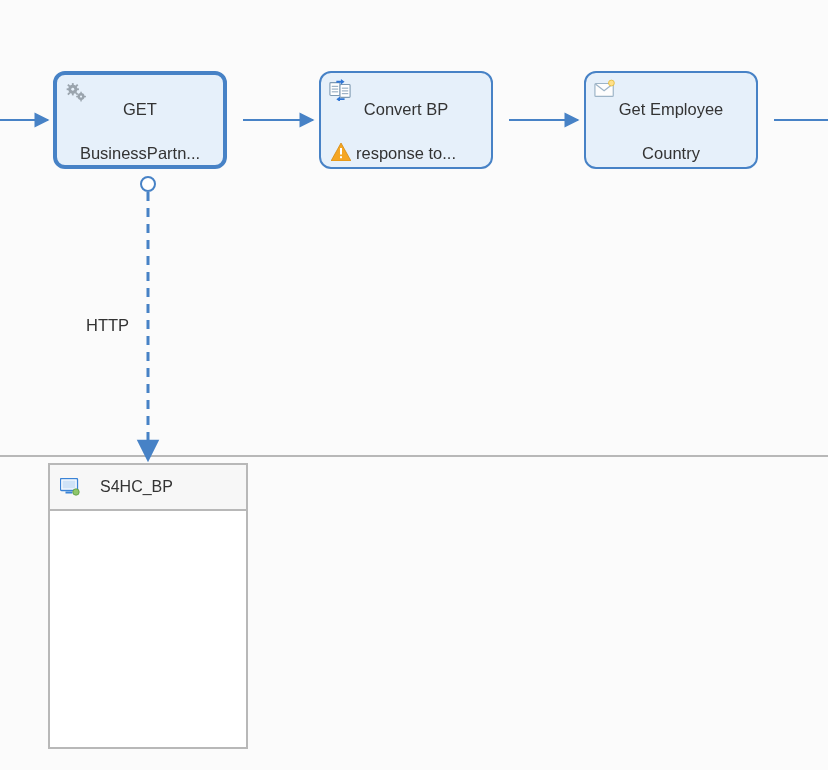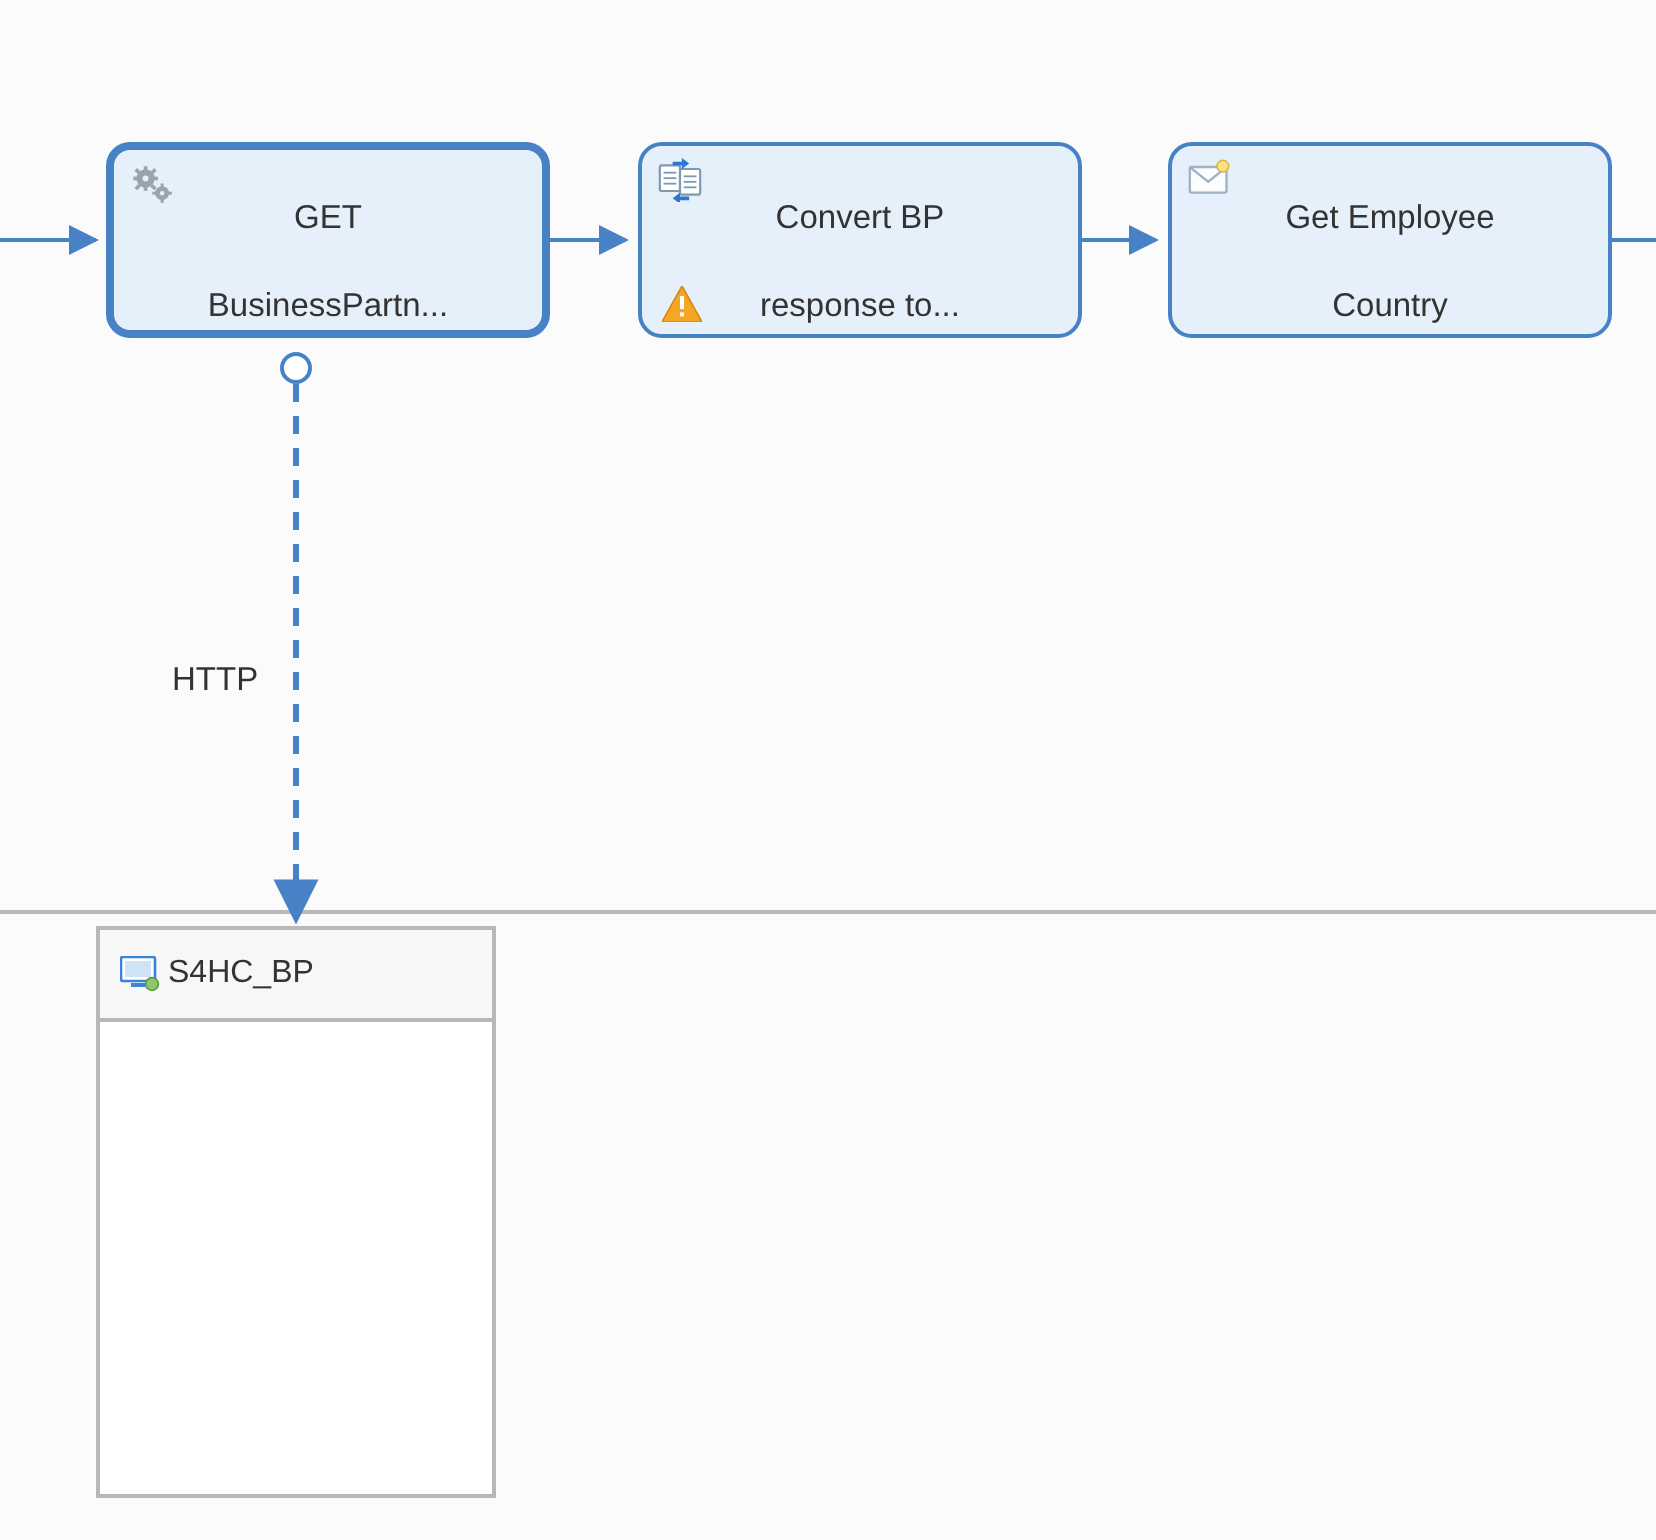--- a/index.html
+++ b/index.html
@@ -20,21 +20,21 @@
     .divider-line {
       position: absolute;
       left: 0;
       right: 0;
       top: 455px;
       height: 0;
       border-top: 2px solid #b8b8b8;
     }
     .flow-node {
       position: absolute;
-      width: 222px;
+      width: 174px;
       height: 98px;
       border: 2px solid #4782c6;
       border-radius: 12px;
       background: #e6f0fa;
       display: flex;
       flex-direction: column;
       align-items: center;
       justify-content: center;
       text-align: center;
       padding: 6px 8px;
@@ -76,39 +76,38 @@
       width: 200px;
       border: 2px solid #b8b8b8;
       background: #fff;
     }
     .receiver-header {
       height: 46px;
       border-bottom: 2px solid #b8b8b8;
       background: #f7f7f7;
       display: flex;
       align-items: center;
-      gap: 4px;
+      gap: 20px;
       padding: 0 10px;
       color: #333;
     }
     .receiver-body {
       height: 236px;
       background: #fff;
     }
     .receiver-icon {
       width: 20px;
       height: 18px;
     }
     .edge-label {
       position: absolute;
       background: #fbfbfb;
       padding: 0 6px;
       font-size: 16.5px;
       color: #333;
-      margin-top: 15px;
     }
     svg.overlay {
       position: absolute;
       inset: 0;
       width: 828px;
       height: 770px;
       pointer-events: none;
     }
   </style>
 </head>

